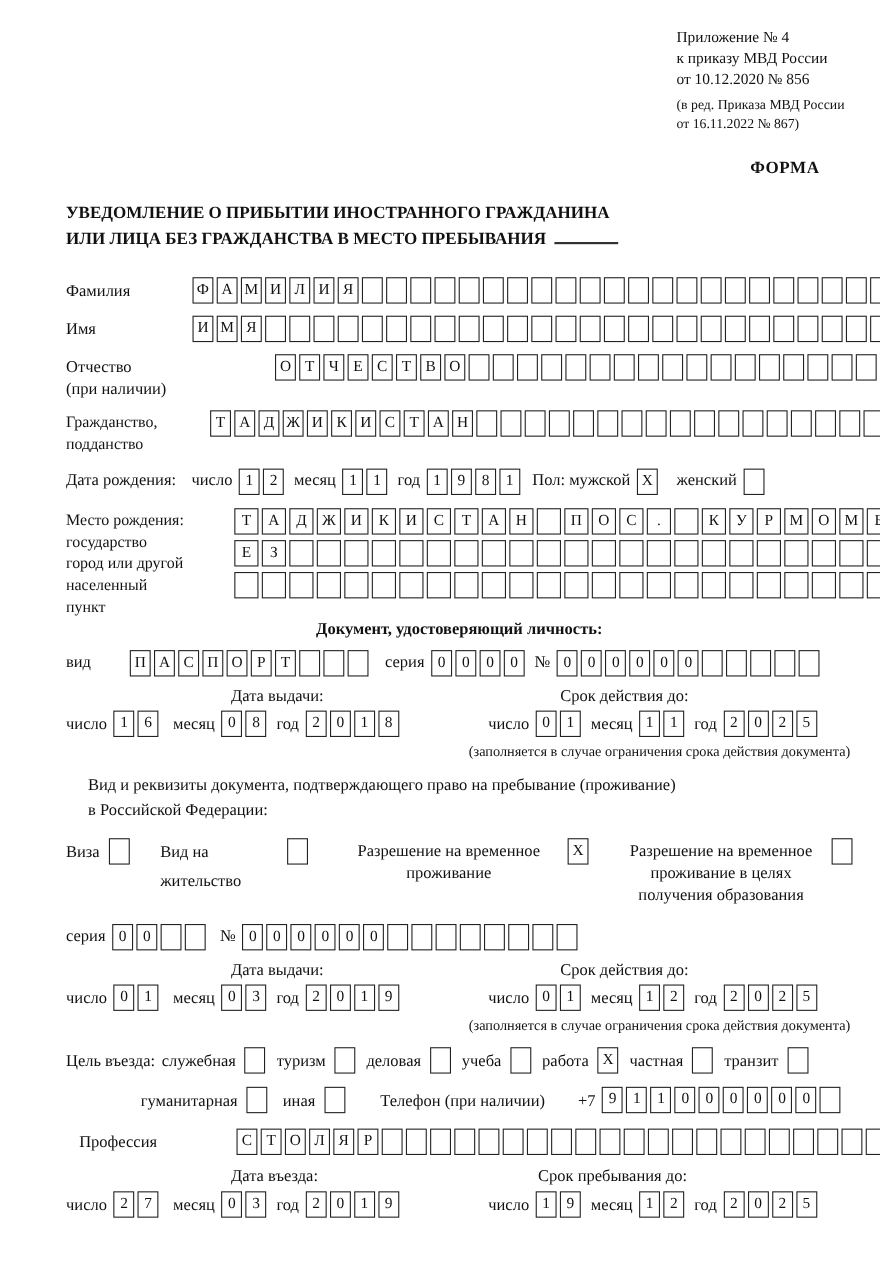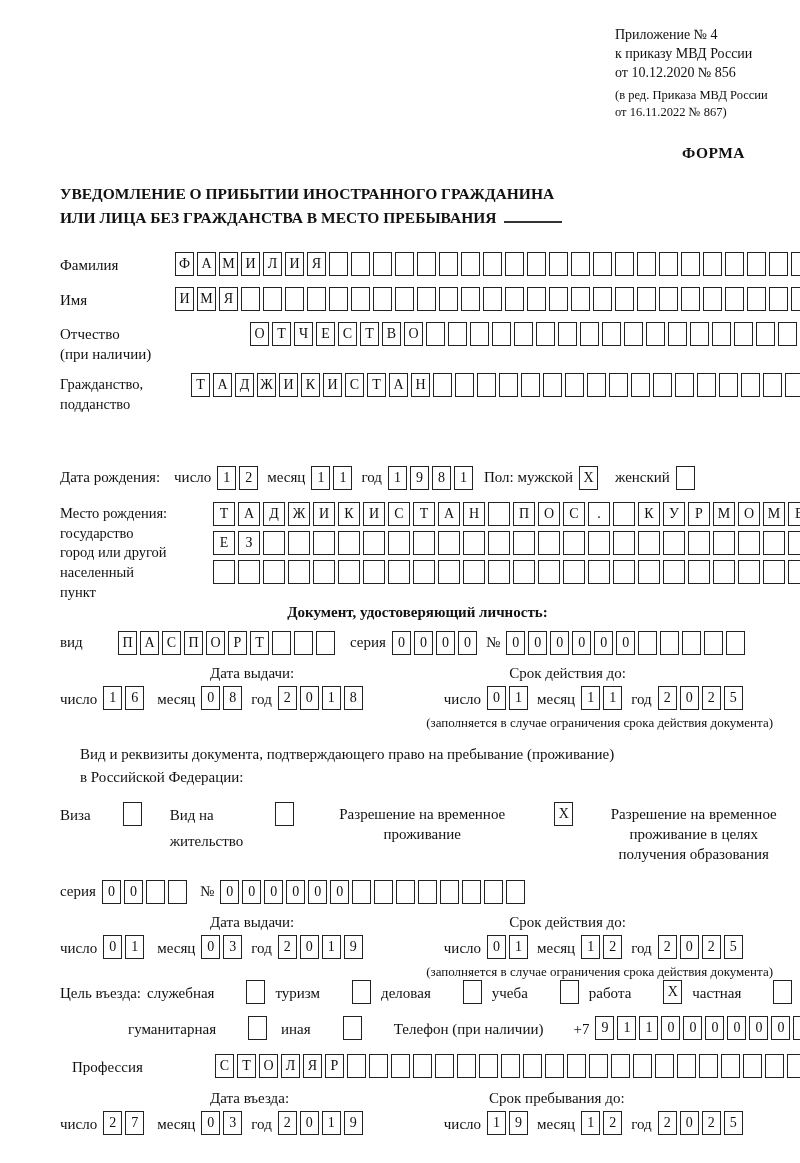--- a/index.html
+++ b/index.html
@@ -39,26 +39,26 @@
 
   .dhead { display: flex; margin-top: 10px; font-size: 15px; }
   .dhead .h1 { margin-left: 150px; }
   .dhead .h2 { margin-left: 215px; }
   .daterow { display: flex; align-items: flex-start; margin-top: 4px; }
   .daterow .grp { display: flex; align-items: flex-start; }
   .daterow .spacer { width: 78px; flex: none; }
   .note { text-align: right; font-size: 13px; margin-top: 3px; padding-right: 2px; }
 
   .chk-row { display: flex; align-items: flex-start; margin-top: 12px; }
-  .chk { display: flex; align-items: flex-start; margin-right: 14px; gap: 24px; }
+  .chk { display: flex; align-items: flex-start; margin-right: 14px; }
   .chk .clabel { line-height: 26px; margin-right: 8px; }
   .chk .clabel.center { text-align: center; line-height: 1.35; padding-top: 2px; }
   .chk .cb { margin-right: 0; }
 
-  .purpose-row { display: flex; align-items: flex-start; }
+  .purpose-row { display: flex; align-items: flex-start; margin-top: 12px; }
   .purpose-row .chk { margin-right: 10px; }
   .purpose2 { display: flex; align-items: flex-start; margin-top: 10px; margin-left: 68px; }
   .intro { margin-top: 12px; line-height: 1.55; margin-left: 20px; }
 </style>
 </head>
 <body>
 
 <div class="page">
 
   <div class="appendix">
@@ -235,21 +235,21 @@
         <span class="cb">1</span>
         <span class="cb">1</span>
       </span>
     <span class="t" style="margin-left:6px;">год</span>
     <span class="boxes">
         <span class="cb">1</span>
         <span class="cb">9</span>
         <span class="cb">8</span>
         <span class="cb">1</span>
       </span>
-    <span class="t" style="margin-left:8px;margin-top:40px;">Пол: мужской</span>
+    <span class="t" style="margin-left:8px;">Пол: мужской</span>
     <span class="boxes">
         <span class="cb">X</span>
       </span>
     <span class="t" style="margin-left:14px;">женский</span>
     <span class="boxes">
         <span class="cb"></span>
       </span>
   </div>
 
   <div class="row" style="margin-top:12px;">

